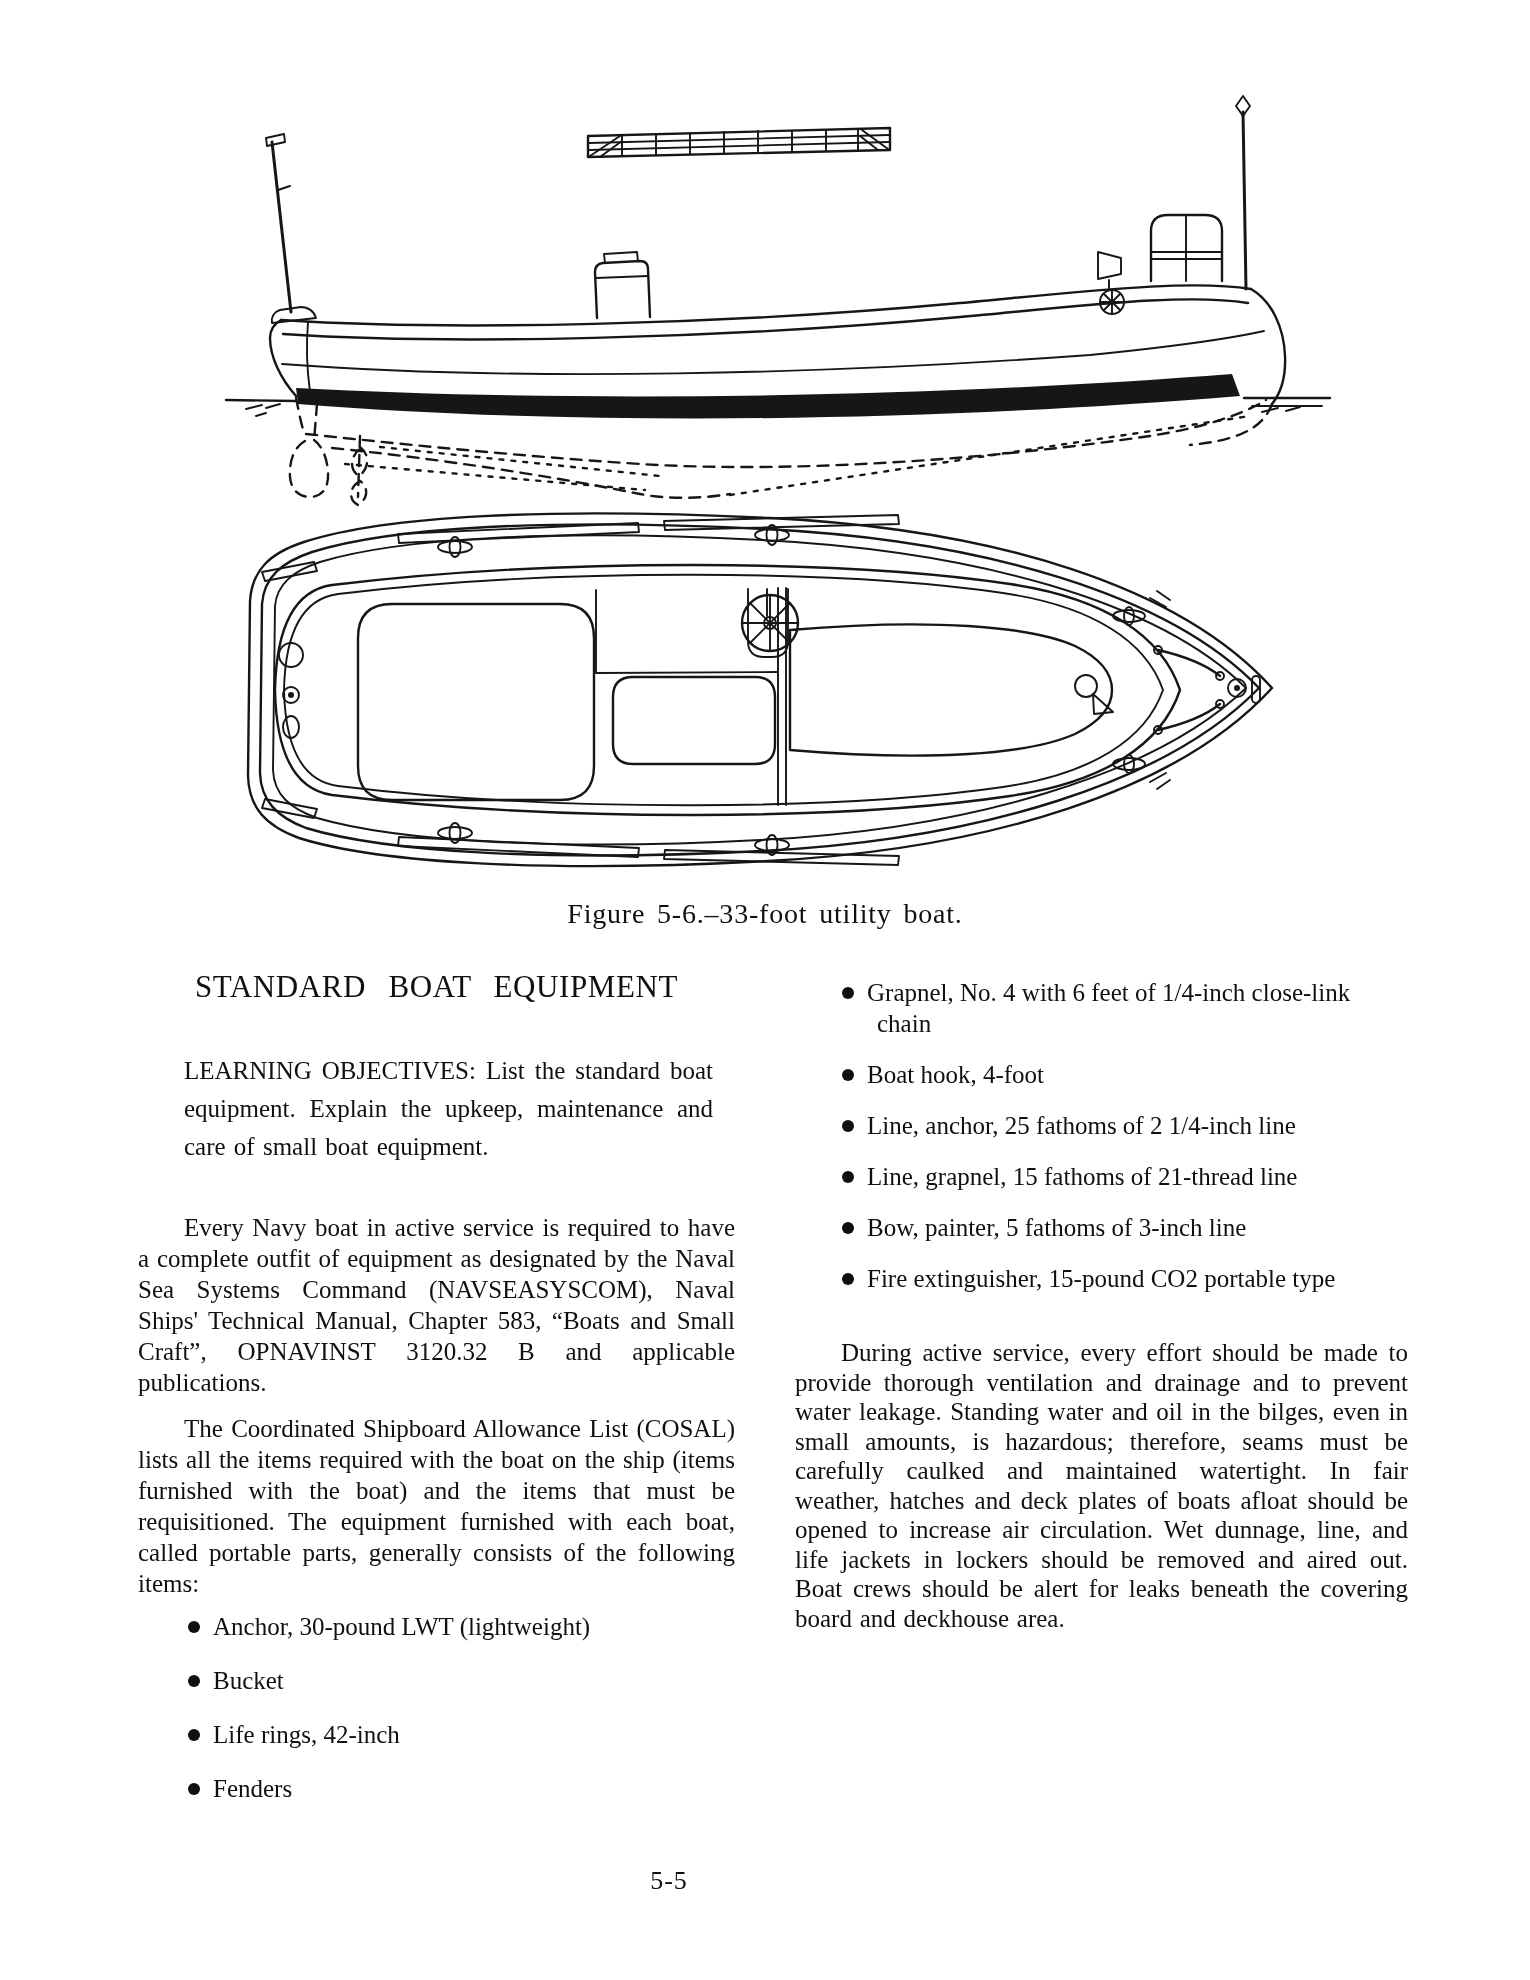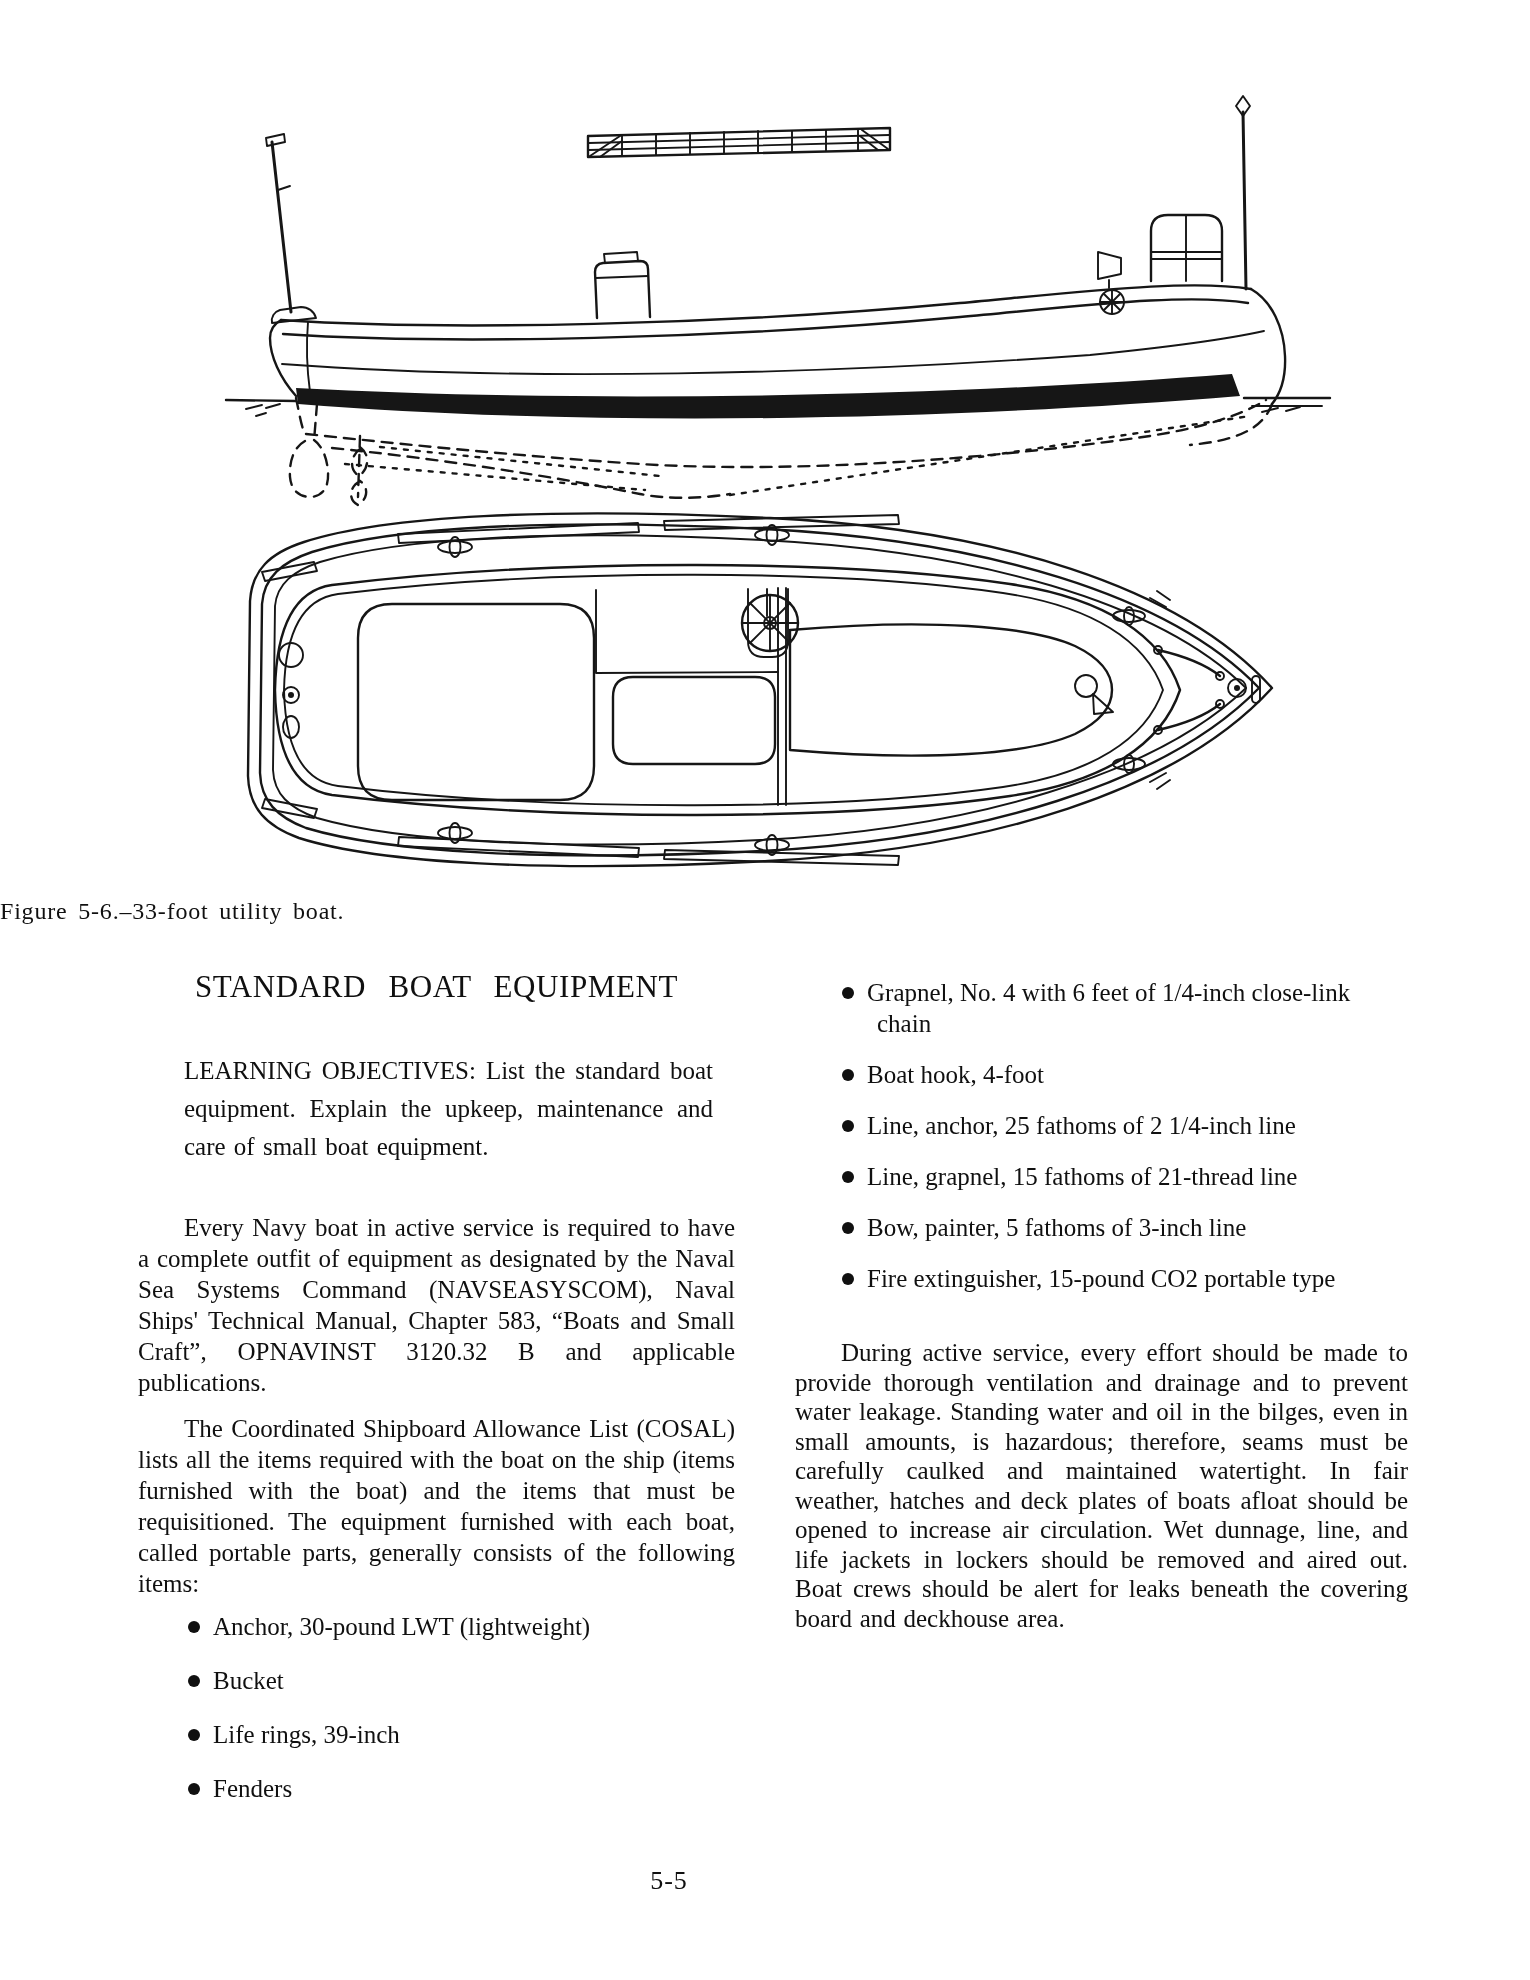--- a/index.html
+++ b/index.html
@@ -7,21 +7,21 @@
     position:relative;
     width:1530px;height:1980px;
     background:#ffffff;
     color:#101010;
     font-family:"Liberation Serif","DejaVu Serif",serif;
     overflow:hidden;
   }
   .figure-svg{position:absolute;left:0;top:0;width:1530px;height:950px;}
   .caption{
     position:absolute;left:0;top:898px;width:1530px;
-    font-size:24px;letter-spacing:0.8px;word-spacing:4px;
+    text-align:center;font-size:28px;letter-spacing:0.8px;word-spacing:4px;
   }
   .col{position:absolute;top:955px;font-size:25px;}
   .col-left{left:138px;width:597px;}
   .col-right{left:795px;width:613px;}
   h2.doc-head{
     font-size:31px;font-weight:400;margin:0;
     letter-spacing:0.6px;word-spacing:14px;line-height:31px;
   }
   .col-left h2.doc-head{margin-top:16px;text-align:center;}
   .col-right h2.doc-head{margin-top:58px;text-align:left;}
@@ -233,21 +233,21 @@
     <h2 class="doc-head">STANDARD BOAT EQUIPMENT</h2>
 
     <p class="objectives">LEARNING OBJECTIVES: List the standard boat equipment. Explain the upkeep, maintenance and care of small boat equipment.</p>
 
     <p class="para p1">Every Navy boat in active service is required to have a complete outfit of equipment as designated by the Naval Sea Systems Command (NAVSEASYSCOM), Naval Ships' Technical Manual, Chapter 583, “Boats and Small Craft”, OPNAVINST 3120.32 B and applicable publications.</p>
     <p class="para p2">The Coordinated Shipboard Allowance List (COSAL) lists all the items required with the boat on the ship (items furnished with the boat) and the items that must be requisitioned. The equipment furnished with each boat, called portable parts, generally consists of the following items:</p>
 
     <ul class="bullets">
       <li><span>Anchor, 30-pound LWT (lightweight)</span></li>
       <li><span>Bucket</span></li>
-      <li><span>Life rings, 39-inch</span></li>
+      <li><span>Life rings, 42-inch</span></li>
       <li><span>Fenders</span></li>
     </ul>
   </div>
 
   <div class="col col-right">
     <ul class="bullets">
       <li><span>Grapnel, No. 4 with 6 feet of 1/4-inch close-link chain</span></li>
       <li><span>Boat hook, 4-foot</span></li>
       <li><span>Line, anchor, 25 fathoms of 2 1/4-inch line</span></li>
       <li><span>Line, grapnel, 15 fathoms of 21-thread line</span></li>

